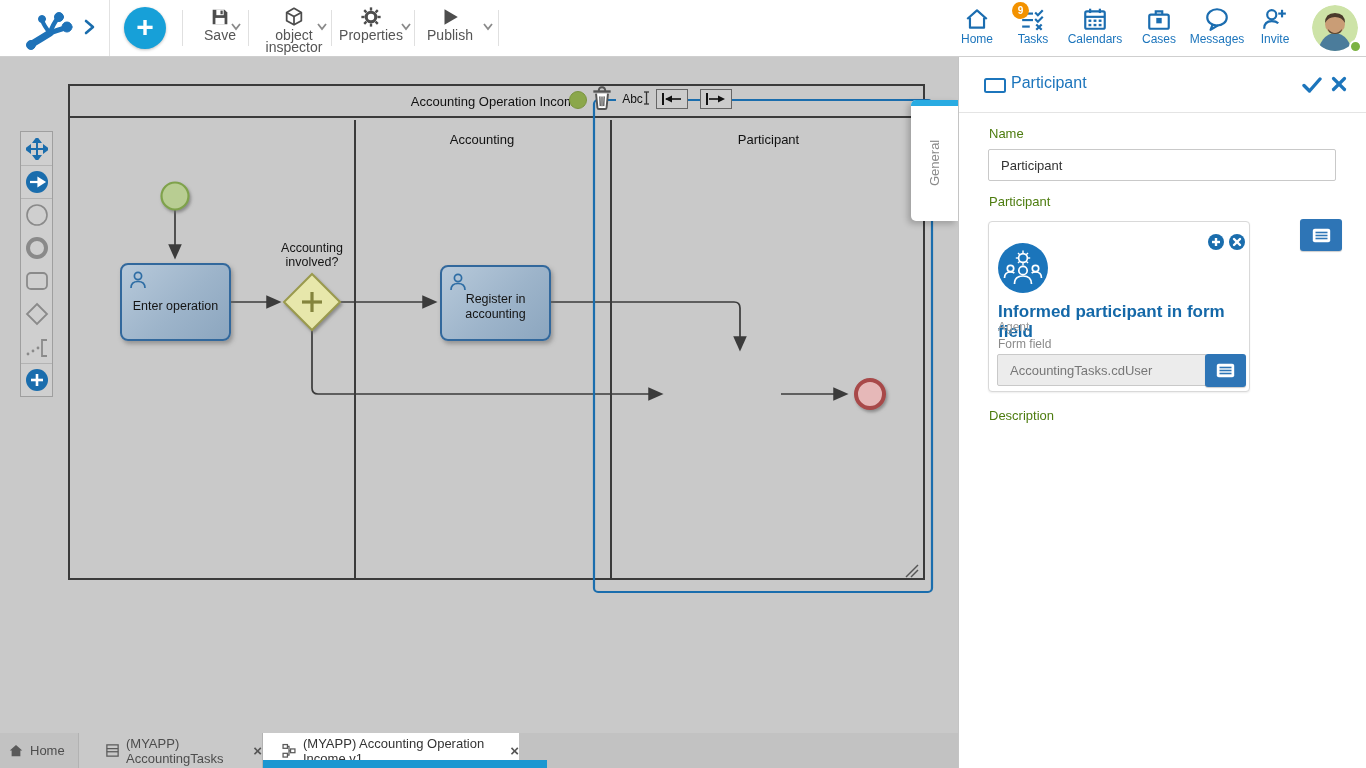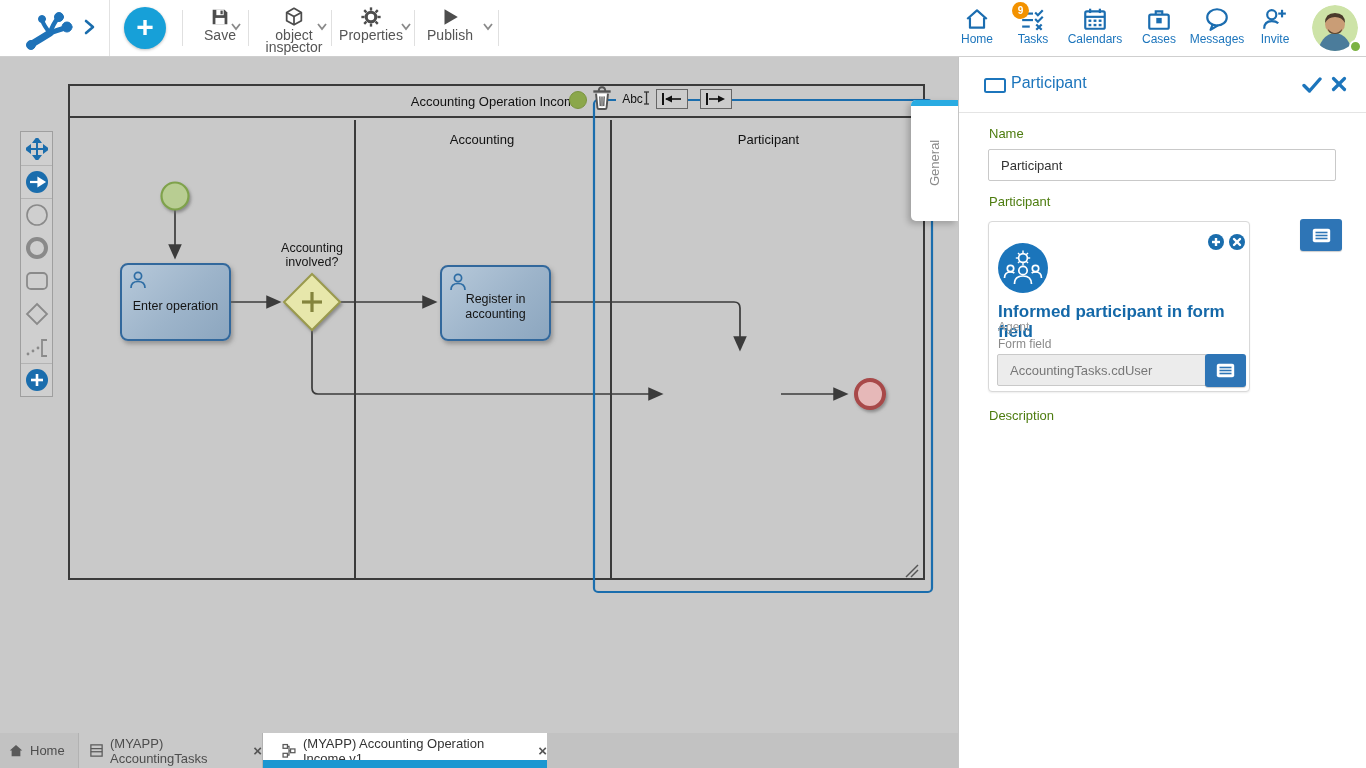--- a/index.html
+++ b/index.html
@@ -77,22 +77,22 @@
   .card-field-label { position:absolute; left:9px; top:115px; font-size:12px; color:#8a8a8a; }
   .card-input { left:8px; top:132px; width:210px; background:#ececec; color:#777; }
   .blue-btn { position:absolute; background:#2e75b6; border-radius:3px; display:flex; align-items:center; justify-content:center; cursor:pointer; box-shadow:0 1px 1px rgba(0,0,0,.2); }
   .p-textarea { position:absolute; left:29px; top:374px; width:348px; height:117px; border:1px solid #c9c9c9; border-radius:2px; font-family:"Liberation Sans",sans-serif; font-size:13px; color:#333; padding:8px 12px; resize:both; }
 
   
   .tabbar { position:absolute; left:0; top:733px; width:958px; height:35px; background:#c2c2c2; z-index:20; }
   .tab { position:absolute; top:0; height:35px; display:flex; align-items:center; font-size:13px; color:#4d4d4d; cursor:pointer; }
   .tab .ic { margin-right:6px; display:flex; }
   .tab-close { margin-left:10px; font-weight:bold; color:#555; font-size:15px; line-height:14px; cursor:pointer; }
-  .tab-plain { left:78px; width:185px; padding-left:10px; background:#c9c9c9; border-left:1px solid #b2b2b2; border-right:1px solid #b2b2b2; }
-  .tab-active { left:263px; width:284px; padding-left:18px; background:#fff; color:#333; }
+  .tab-plain { left:78px; width:185px; padding-left:26px; background:#c9c9c9; border-left:1px solid #b2b2b2; border-right:1px solid #b2b2b2; }
+  .tab-active { left:263px; width:256px; padding-left:18px; background:#fff; color:#333; }
   .tab-active-bar { position:absolute; left:263px; top:760px; width:284px; height:8px; background:#1b97d1; z-index:21; }
   svg { display:block; }
 </style>
 </head>
 <body>
 
 <div class="app">
 
   <div class="topbar">
     <div class="logo-box">

